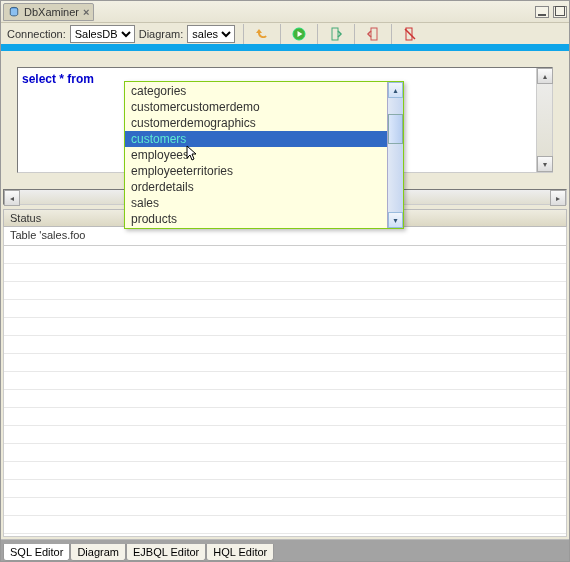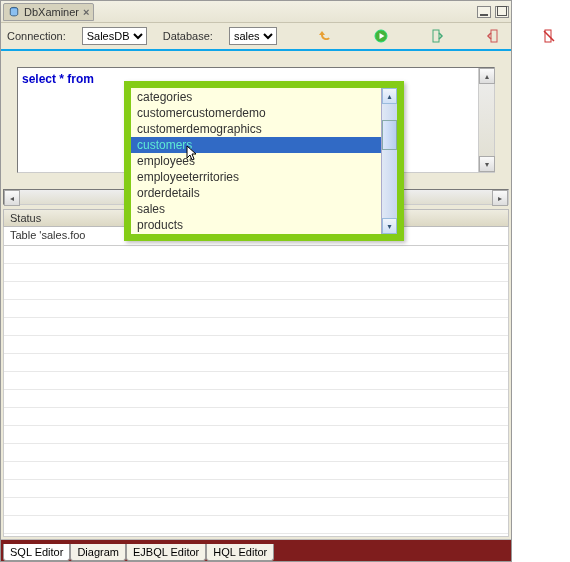--- a/index.html
+++ b/index.html
@@ -5,21 +5,21 @@
   * { box-sizing: border-box; margin: 0; padding: 0; }
   body {
     font-family: Tahoma, Arial, sans-serif;
     font-size: 11px;
     background: #fff;
     width: 570px;
     height: 562px;
     overflow: hidden;
   }
   .window {
-    width: 512px;
+    width: 570px;
     height: 562px;
     border: 1px solid #999;
     display: flex;
     flex-direction: column;
     background: #ece9d8;
   }
   .titlebar {
     background: linear-gradient(#f2f0e4,#e8e5d4);
     height: 22px;
     display: flex;
@@ -41,24 +41,24 @@
   .tab-header .label { color: #333; }
   .tab-header .close { color: #666; font-weight: bold; cursor: pointer; }
   .titlebar-right { margin-left: auto; display:flex; gap:4px; align-items:center;}
   .min-icon, .max-icon { width:14px; height:12px; border:1px solid #888; background:#f5f3e8; display:flex; align-items:flex-end; justify-content:center; cursor:pointer;}
   .min-icon::after { content:""; width:8px; height:2px; background:#555; margin-bottom:1px;}
   .max-icon::after { content:""; width:8px; height:8px; border:1px solid #555; margin:1px auto;}
   
   .toolbar {
     display: flex;
     align-items: center;
-    gap: 16px;
+    gap: 4px;
     padding: 4px 6px;
     background: #ece9d8;
-    border-bottom: 2px solid #0ea5e9;
+    border-bottom: 7px solid #0ea5e9;
     height: 28px;
   }
   .toolbar label { color:#333; }
   select {
     font: inherit;
     border: 1px solid #888;
     background: #fff;
     height: 18px;
   }
   .sep { width:1px; height:20px; background:#bbb; margin:0 4px;}
@@ -120,21 +120,21 @@
   .grid-area {
     flex:1;
     background:#fff;
     margin:0 2px 2px 2px;
     border:1px solid #ccc;
     background-image: repeating-linear-gradient(#fff 0, #fff 17px, #e8e8e8 17px, #e8e8e8 18px);
     overflow:hidden;
   }
   .bottom-tabs {
     display:flex;
-    background:#7f1d1d;
+    background:#a3a3a3;
     border-top:1px solid #bbb;
     height:22px;
     align-items:flex-end;
     padding:0 2px;
   }
   .btab {
     border:1px solid #999;
     border-top:none;
     background:#f4f2e8;
     padding:2px 6px;
@@ -143,21 +143,21 @@
     cursor:pointer;
     border-radius:0 0 3px 3px;
   }
   .btab.active { background:#fff; }
   
   .autocomplete {
     position:absolute;
     left:106px; top:13px;
     width:280px;
     background:#ffffe1;
-    border:7px solid #84cc16;
+    border:1px solid #84cc16;
     box-shadow:2px 2px 4px rgba(0,0,0,0.25);
     z-index:10;
     display:flex;
   }
   .ac-list { flex:1; padding:1px 0;}
   .ac-item {
     padding:1px 6px;
     font-size:12px;
     color:#333;
     cursor:pointer;
@@ -200,21 +200,21 @@
       <div class="min-icon"></div>
       <div class="max-icon"></div>
     </div>
   </div>
 
   <div class="toolbar">
     <label>Connection:</label>
     <select>
       <option>SalesDB</option>
     </select>
-    <label>Database:</label>
+    <label>Diagram:</label>
     <select>
       <option>sales</option>
     </select>
     <div class="sep"></div>
     <div class="tb-btn">
       <svg width="16" height="16">
           <path d="M5 3l-3 4h2c0 3 2.5 5 5.5 5 1.3 0 2.4-.5 3.3-1.3l-1.2-1.2C11 10 10.3 10.3 9.5 10.3 7.6 10.3 6 8.8 6 7h2L5 3z" fill="#e8a035"></path>
         </svg>
     </div>
     <div class="sep"></div>

